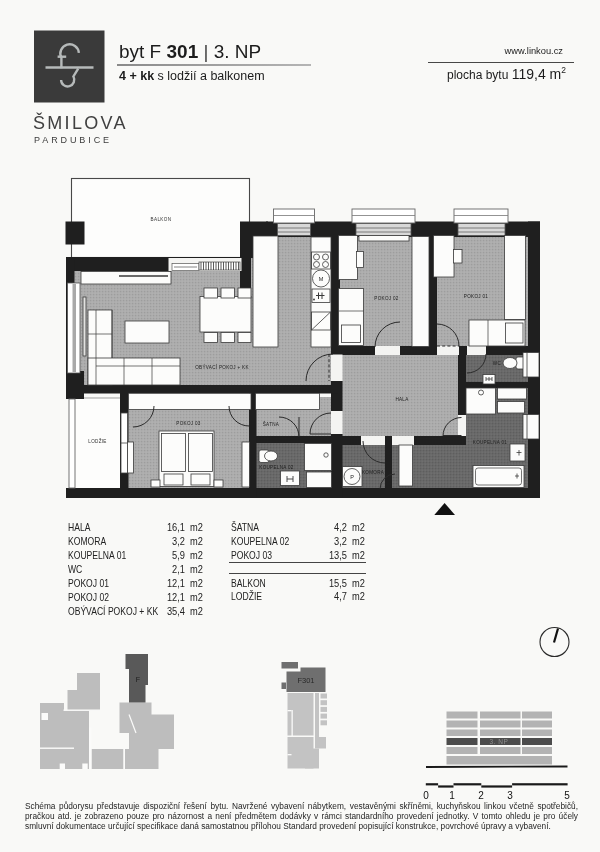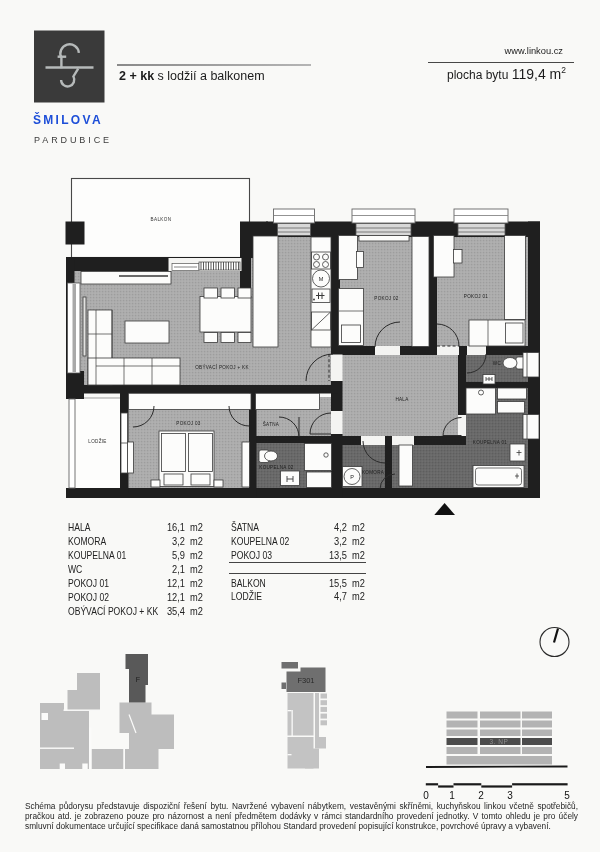--- a/index.html
+++ b/index.html
@@ -22,28 +22,29 @@
       <rect x="34" y="30.5" width="70.5" height="72" fill="#3a3a3a"></rect>
       <g stroke="#b6baba" stroke-width="2.4" fill="none">
         <path d="M 78.9,52.9 A 9.3,9.3 0 1 0 61.4,57.9 L 61.4,68.2"></path>
         <path d="M 57.6,56.7 L 66.2,56.7"></path>
         <path d="M 45.5,67.5 L 93.5,67.5"></path>
         <path d="M 78.2,68.6 L 73.4,76.5 A 6.6,6.6 0 1 1 61.1,79.9"></path>
       </g>
     </g>
   </svg>
 
-  <div class="abs" style="left:33px;top:112.5px;width:160px;font-size:12px;font-weight:bold;letter-spacing:2.3px;color:#1d4ed8;">ŠMILOVA</div>
+  <div class="abs" style="left:33px;top:112.5px;width:160px;font-size:18px;font-weight:normal;letter-spacing:2.3px;color:#404040;">ŠMILOVA</div>
 
   <div class="abs" style="left:34px;top:135px;width:160px;font-size:9px;letter-spacing:2.9px;color:#3c3c3c;">PARDUBICE</div>
 
+  <div class="abs" style="left:119px;top:41px;font-size:19px;color:#1c1c1c;">byt F <b>301</b> <span style="color:#444;">|</span> 3. NP</div>
 
   <div class="abs" style="left:117px;top:64px;width:194px;height:1.6px;background:linear-gradient(90deg,#8a8a8a,#b5b5b5);"></div>
 
-  <div class="abs" style="left:119px;top:68.5px;font-size:12.5px;color:#1c1c1c;"><b>2 + kk</b> s lodžií a balkonem</div>
+  <div class="abs" style="left:119px;top:68.5px;font-size:12.5px;color:#1c1c1c;"><b>4 + kk</b> s lodžií a balkonem</div>
 
   <div class="abs" style="left:365px;top:46px;width:198px;text-align:right;font-size:9.3px;color:#222;">www.linkou.cz</div>
 
   <div class="abs" style="left:428px;top:61.5px;width:146px;height:1.5px;background:#474747;"></div>
 
   <div class="abs" style="left:300px;top:65px;width:266px;text-align:right;font-size:12px;color:#1c1c1c;">plocha bytu <span style="font-size:14px;font-weight:normal;">119,4 m<sup style="font-size:8.5px;">2</sup></span></div>
 </div>
 
 <svg id="plan" class="abs" style="left:0;top:0;" width="600" height="852" viewBox="0 0 600 852">
 <defs>

